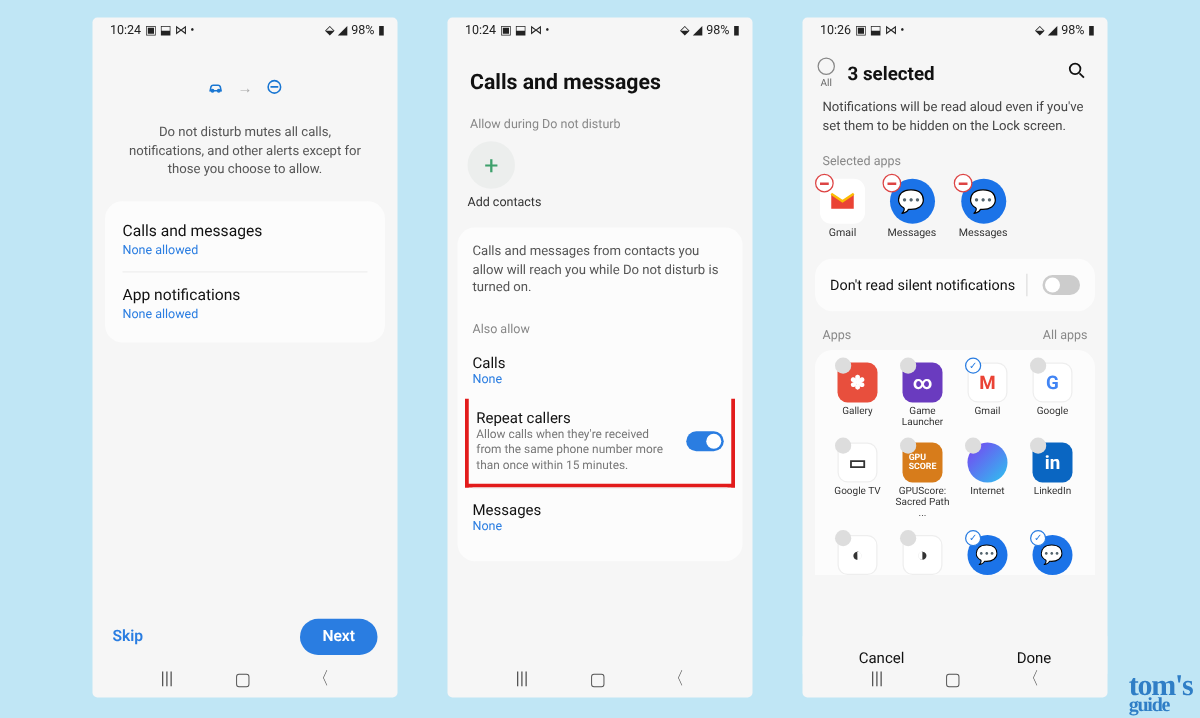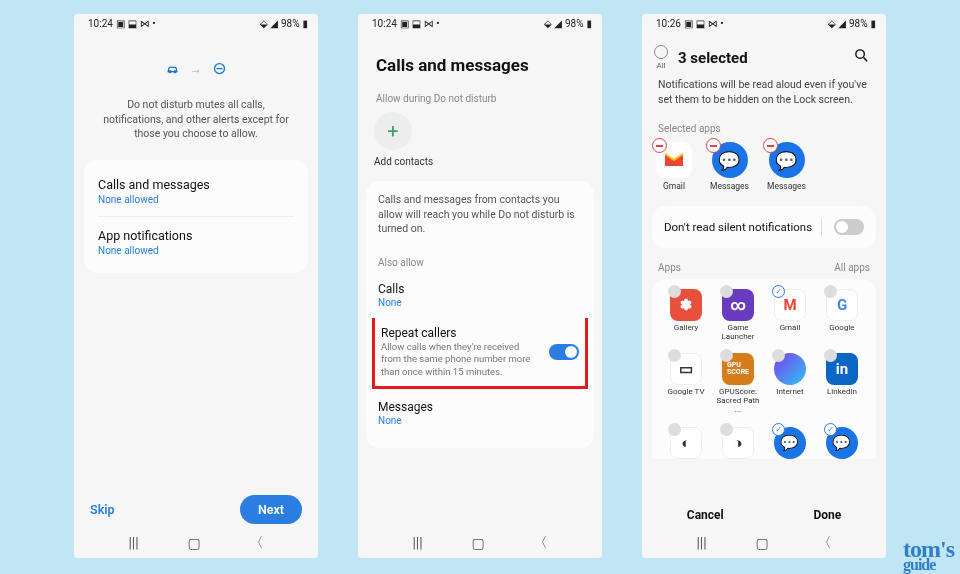--- a/index.html
+++ b/index.html
@@ -190,24 +190,24 @@
     font-size: 15px; font-weight: 700; color: #fff;
   }
   .aiblue { background:#1b73e8; }
   .aipurp { background:#6a3bbf; }
   .aired  { background:#e84f3d; }
   .aiwhite{ background:#fff; color:#333; border:1px solid #eee; }
   .ailin  { background:#0a66c2; }
   .aiorange{ background:#d77c1b; }
   .appgrid .applabel { font-size: 8px; max-width: 50px; overflow: hidden; }
   .s3-footer {
-    position: absolute; bottom: 30px; left: 0; right: 0;
+    position: absolute; bottom: 19px; left: 0; right: 0;
     display: flex; justify-content: space-around;
     background: #f6f6f6; padding: 10px 0 6px 0;
-    font-size: 12px; font-weight: 700; color: #111;
+    font-size: 12px; font-weight: 400; color: #111;
   }
   .watermark {
     position: absolute; right: 6px; bottom: 2px;
     font-size: 24px; font-weight: 700; color: #2f7ec6;
     font-family: Georgia, serif; letter-spacing: -1px; line-height: 0.8;
     text-align: left;
   }
   .watermark small { font-size: 16px; display: block; }
   .gmail svg, .msgs svg { width: 24px; height: 24px; }
   .round { border-radius: 50%; }

